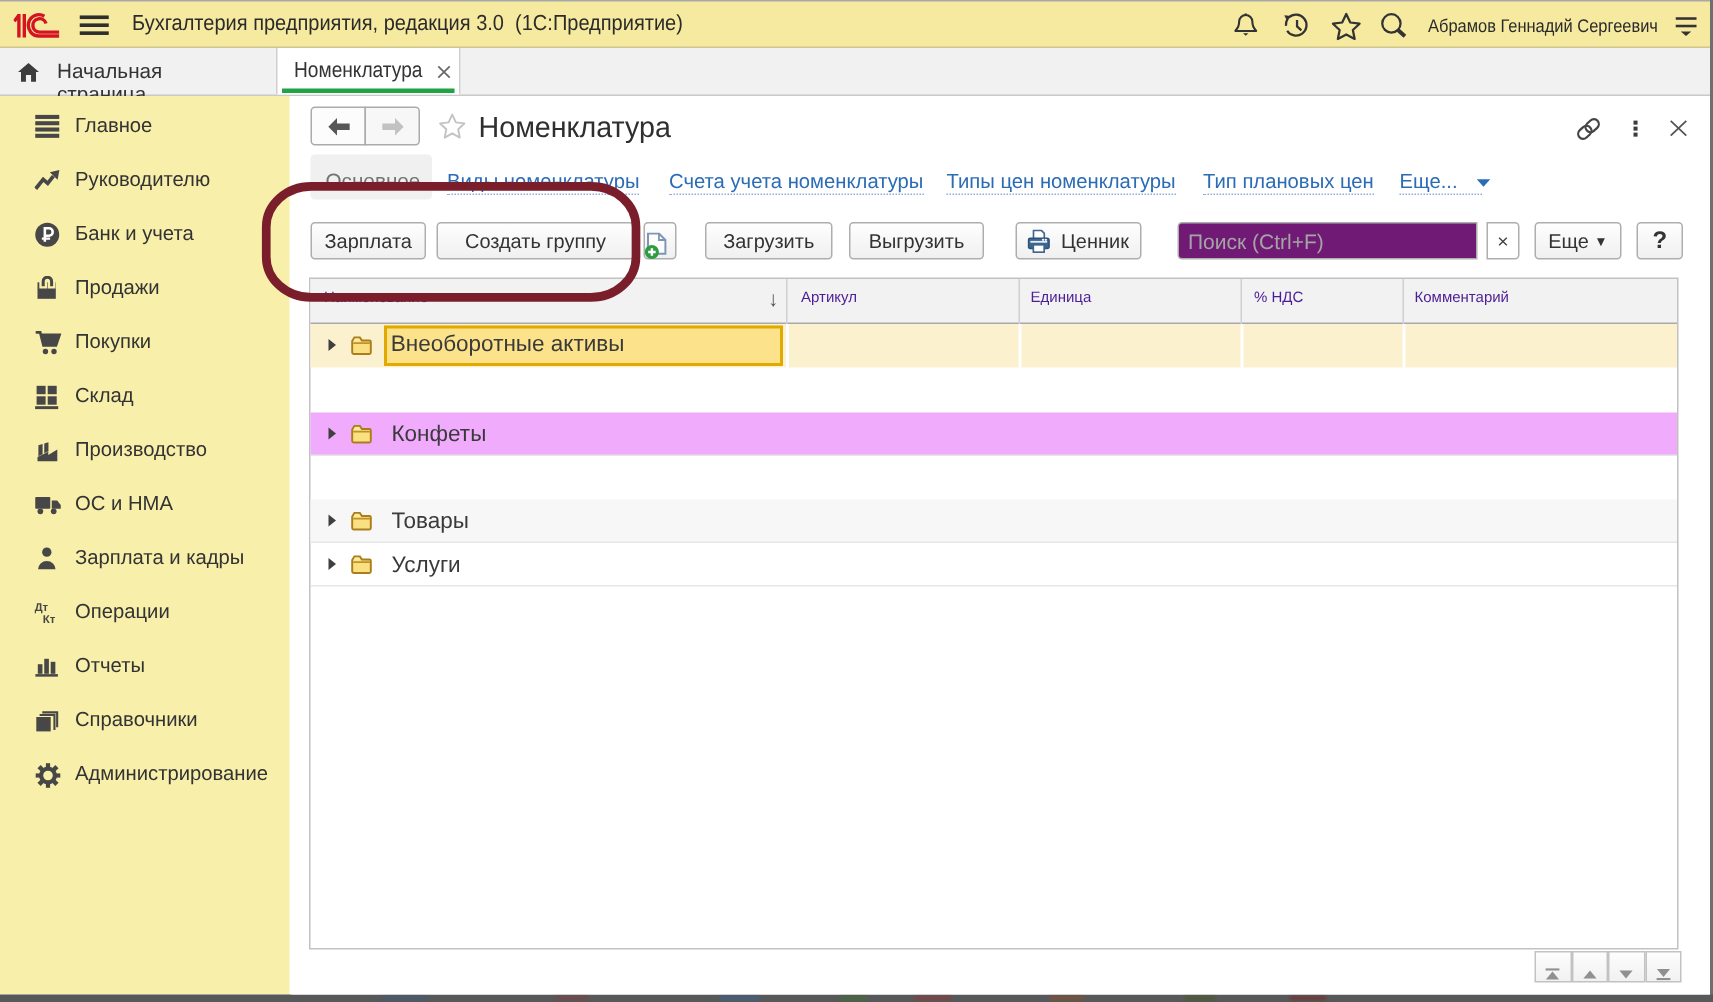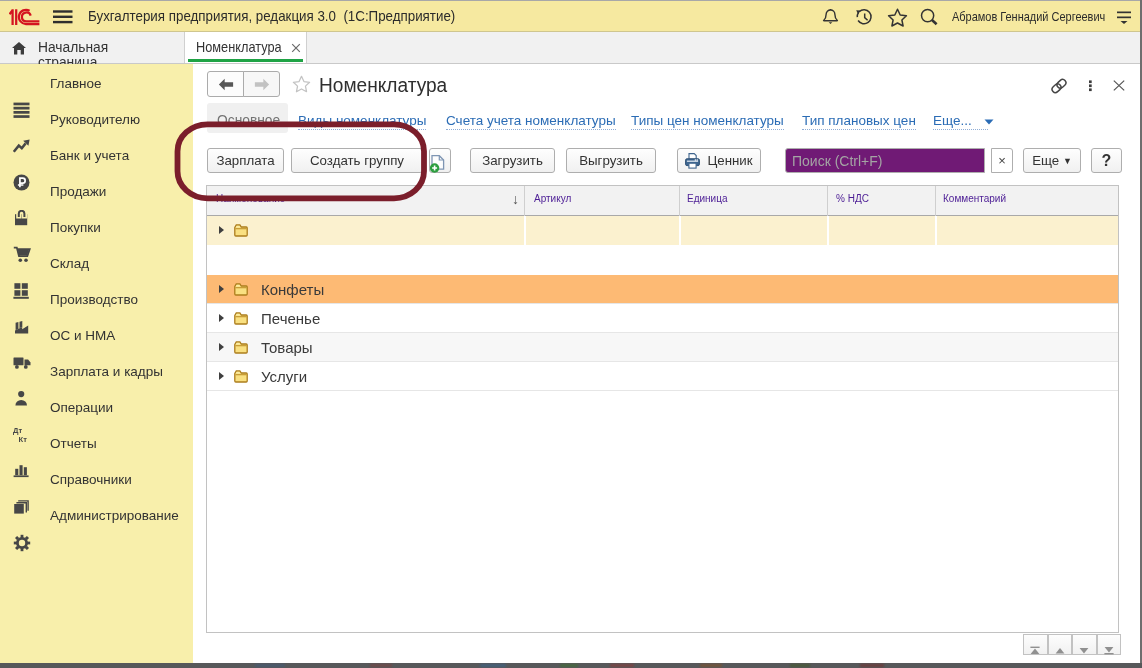--- a/index.html
+++ b/index.html
@@ -15,21 +15,21 @@
 #tabbar { left:0; top:32px; width:1142px; height:32px; background:#f1f1f1; border-bottom:1px solid #c9c9c9; }
 #tabhome { left:0; top:32px; width:164px; height:31px; }
 #tabhome span { position:absolute; left:38px; top:8px; font-size:13.8px; color:#333; }
 #tabactive { left:184px; top:32px; width:123px; height:31px; background:#fff; border-left:1px solid #d0d0d0; border-right:1px solid #d0d0d0; }
 #tabactive .txt { position:absolute; left:11px; top:7px; font-size:14.5px; color:#333; transform:scaleX(0.88); transform-origin:0 0; }
 #tabactive .green { position:absolute; left:3px; right:3px; bottom:1px; height:3px; background:#1fa345; }
 
 
 #sidebar { left:0; top:64px; width:193px; height:599px; background:#f8efab; }
 .sbitem { position:absolute; left:0; width:193px; height:36px; }
-.sbitem .ic { position:absolute; left:13px; top:10px;margin-top:26px; }
+.sbitem .ic { position:absolute; left:23px; top:10px; }
 .sbitem .tx { position:absolute; left:50px; top:10px; font-size:13.5px; color:#333; }
 
 
 #rightpanel { left:1121px; top:64px; width:19px; height:599px; background:#fff; }
 #rightedge { left:1139.5px; top:0; width:2.5px; height:668px; background:#6e6e6e; }
 #bottomstrip { left:0; top:663px; width:1142px; height:5px; background:#57585a; }
 
 
 #content { left:194px; top:64px; width:946px; height:599px; background:#fff; }
 
@@ -355,38 +355,30 @@
     <span class="colline2" style="left:317px"></span>
       <span class="colline2" style="left:472px"></span>
       <span class="colline2" style="left:620px"></span>
       <span class="colline2" style="left:728px"></span>
     <span class="tri"></span>
       <svg class="fold" viewBox="0 0 14 12.5">
         <path d="M0.8 11 V3.4 L2.3 0.9 H5.9 L7.3 3 H12.3 Q13.2 3 13.2 3.9 V11 Q13.2 12 12.2 12 H1.8 Q0.8 12 0.8 11 Z" fill="#f9e081" stroke="#ac7d1d" stroke-width="1.3"></path>
         <path d="M1.5 4.7 H12.6" stroke="#c1922a" stroke-width="1.1"></path>
         <path d="M2.6 1.9 H5.4 L6.4 3.6 H1.7 Z" fill="#fbeca4"></path>
       </svg>
-  </div>
-  <div class="row" style="top:89px;background:#fdba74">
+    <span id="selcell">Внеоборотные активы</span>
+  </div>
+  <div class="row" style="top:89px;background:#f0abfc">
       <span class="tri"></span>
       <svg class="fold" viewBox="0 0 14 12.5">
         <path d="M0.8 11 V3.4 L2.3 0.9 H5.9 L7.3 3 H12.3 Q13.2 3 13.2 3.9 V11 Q13.2 12 12.2 12 H1.8 Q0.8 12 0.8 11 Z" fill="#f9e081" stroke="#ac7d1d" stroke-width="1.3"></path>
         <path d="M1.5 4.7 H12.6" stroke="#c1922a" stroke-width="1.1"></path>
         <path d="M2.6 1.9 H5.4 L6.4 3.6 H1.7 Z" fill="#fbeca4"></path>
       </svg>
       <span class="txt">Конфеты</span>
-    </div>
-  <div class="row" style="top:118px">
-      <span class="tri"></span>
-      <svg class="fold" viewBox="0 0 14 12.5">
-        <path d="M0.8 11 V3.4 L2.3 0.9 H5.9 L7.3 3 H12.3 Q13.2 3 13.2 3.9 V11 Q13.2 12 12.2 12 H1.8 Q0.8 12 0.8 11 Z" fill="#f9e081" stroke="#ac7d1d" stroke-width="1.3"></path>
-        <path d="M1.5 4.7 H12.6" stroke="#c1922a" stroke-width="1.1"></path>
-        <path d="M2.6 1.9 H5.4 L6.4 3.6 H1.7 Z" fill="#fbeca4"></path>
-      </svg>
-      <span class="txt">Печенье</span>
     </div>
   <div class="row" style="top:176px">
       <span class="tri"></span>
       <svg class="fold" viewBox="0 0 14 12.5">
         <path d="M0.8 11 V3.4 L2.3 0.9 H5.9 L7.3 3 H12.3 Q13.2 3 13.2 3.9 V11 Q13.2 12 12.2 12 H1.8 Q0.8 12 0.8 11 Z" fill="#f9e081" stroke="#ac7d1d" stroke-width="1.3"></path>
         <path d="M1.5 4.7 H12.6" stroke="#c1922a" stroke-width="1.1"></path>
         <path d="M2.6 1.9 H5.4 L6.4 3.6 H1.7 Z" fill="#fbeca4"></path>
       </svg>
       <span class="txt">Услуги</span>
     </div>

